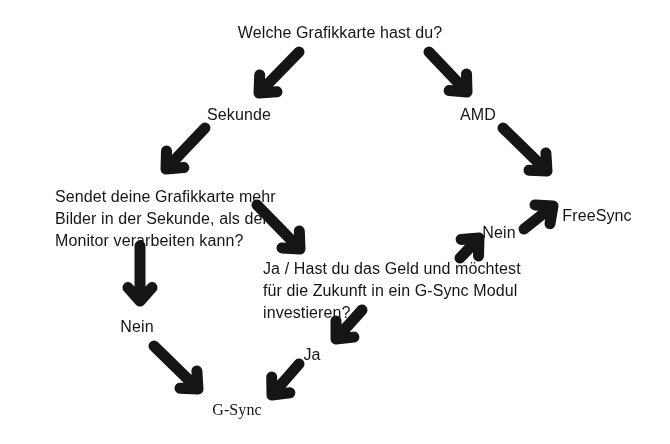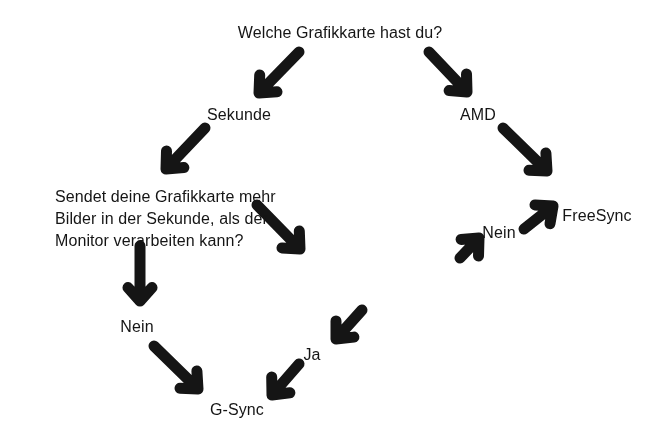--- a/index.html
+++ b/index.html
@@ -64,24 +64,27 @@
   <div class="node center" style="left:340px; top:22px;">Welche Grafikkarte hast du?</div>
 
   <div class="node center" style="left:239px; top:104px;">Sekunde</div>
 
   <div class="node center" style="left:478px; top:104px;text-align:right;">AMD</div>
 
   <div class="node" style="left:55px; top:186px;">Sendet deine Grafikkarte mehr
 Bilder in der Sekunde, als der
 Monitor verarbeiten kann?</div>
 
+  <div class="node" style="left:263px; top:258px;">Ja / Hast du das Geld und möchtest
+für die Zukunft in ein G-Sync Modul
+investieren?</div>
 
   <div class="node center" style="left:137px; top:316px;">Nein</div>
 
-  <div class="node center" style="left:237px; top:399px;">G-Sync</div>
+  <div class="node center" style="left:237px; top:399px;font-family:Liberation Serif, serif;">G-Sync</div>
 
   <div class="node center" style="left:312px; top:344px;">Ja</div>
 
   <div class="node center" style="left:499px; top:222px;">Nein</div>
 
   <div class="node center" style="left:597px; top:185px;margin-top:20px;">FreeSync</div>
 
 </div>
 
 </body></html>

